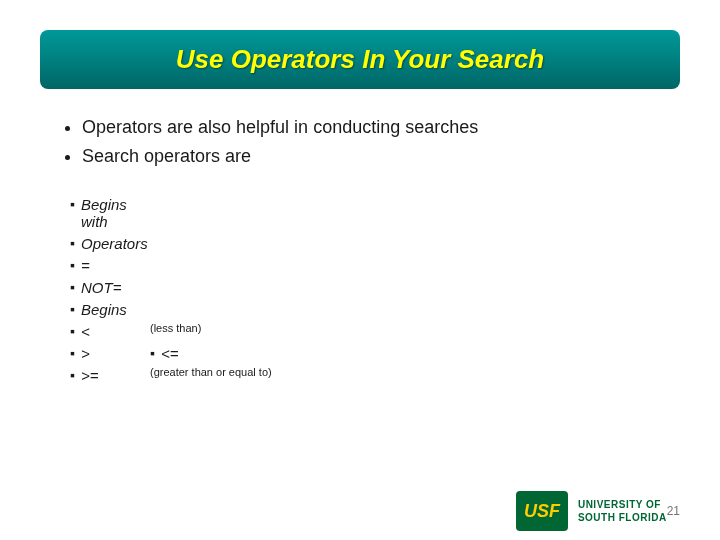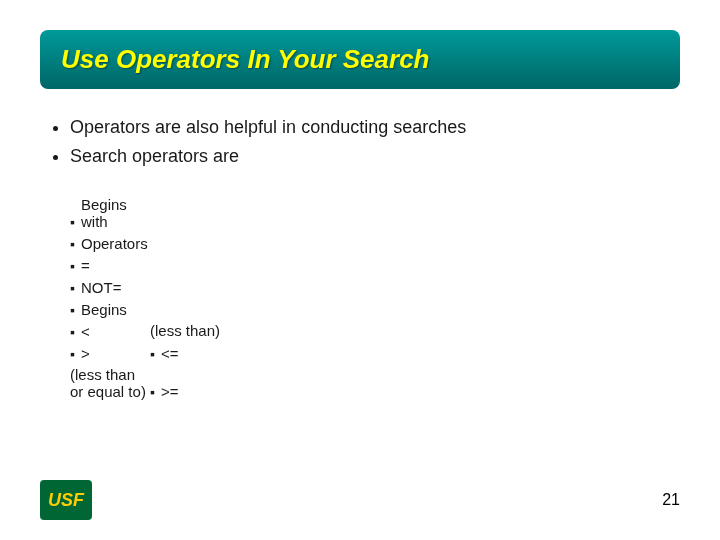--- a/index.html
+++ b/index.html
@@ -19,21 +19,21 @@
       background: #ffffff;
       padding: 30px 40px 20px 40px;
       display: flex;
       flex-direction: column;
     }
 
     .title-bar {
       background: linear-gradient(to bottom, #009999, #006666);
       border-radius: 8px;
       padding: 14px 21px;
-      text-align: left;
+      text-align: center;
       margin-bottom: 28px;
     }
 
     .title-text {
       color: #ffff00;
       font-size: 26px;
       font-weight: bold;
       font-style: italic;
       text-shadow: 1px 1px 2px rgba(0,0,0,0.4);
     }
@@ -41,62 +41,63 @@
     .bullets-main {
       margin-bottom: 12px;
       padding-left: 20px;
     }
 
     .bullet-main {
       font-size: 18px;
       color: #1a1a1a;
       margin-bottom: 8px;
       list-style: disc;
-      margin-left: 10px;
+      margin-left: 22px;
     }
 
     .sub-list {
       margin-top: 8px;
       padding-left: 30px;
       display: grid;
       grid-template-columns: 80px 1fr;
       row-gap: 4px;
     }
 
     .sub-item-bullet {
       display: flex;
-      align-items: flex-end;
+      align-items: flex-start;
       padding-top: 1px;
+      font-style: italic;
     }
 
     .sub-item-bullet::before {
       content: '▪';
       font-size: 14px;
       color: #1a1a1a;
       margin-right: 6px;
     }
 
     .sub-item-label {
       font-size: 15px;
       color: #1a1a1a;
     }
 
     .sub-item-desc {
-      font-size: 15px;
+      font-size: 11px;
       color: #1a1a1a;
     }
 
     .footer {
       position: absolute;
-      bottom: 20px;
+      bottom: 9px;
       left: 40px;
       right: 40px;
       display: flex;
       align-items: center;
-      justify-content: space-between;
+      justify-content: flex-end;
     }
 
     .logo-area {
       display: flex;
       align-items: center;
       gap: 10px;
     }
 
     .logo-box {
       width: 52px;
@@ -122,22 +123,22 @@
 
     .logo-label-line {
       font-size: 10px;
       font-weight: bold;
       color: #006633;
       line-height: 1.3;
       letter-spacing: 0.5px;
     }
 
     .page-number {
-      font-size: 16px;
-      color: #000000;
+      font-size: 12px;
+      color: #737373;
     }
   </style>
 </head>
 <body>
 
 <div class="slide">
   <div class="title-bar">
     <span class="title-text">Use Operators In Your Search</span>
   </div>
 
@@ -170,27 +171,31 @@
       <div class="sub-item-bullet">
         <span class="sub-item-label">&lt;</span>
       </div>
       <div class="sub-item-desc">(less than)</div>
       <div class="sub-item-bullet">
         <span class="sub-item-label">&gt;</span>
       </div>
       <div class="sub-item-bullet">
         <span class="sub-item-label">&lt;=</span>
       </div>
-      <div class="sub-item-desc">(less than or equal to)</div>
       <div class="sub-item-bullet">
         <span class="sub-item-label">&gt;=</span>
       </div>
+      <div class="sub-item-desc">(greater than or equal to)</div>
     </div>
 </div>
 
 <div class="footer">
   <div class="logo-area">
     <div class="logo-box">
       <span class="logo-text-usf">USF</span>
     </div>
+    <div class="logo-label">
+      <span class="logo-label-line">UNIVERSITY OF</span>
+      <span class="logo-label-line">SOUTH FLORIDA</span>
+    </div>
   </div>
   <span class="page-number">21</span>
 </div>
 
 </body></html>

